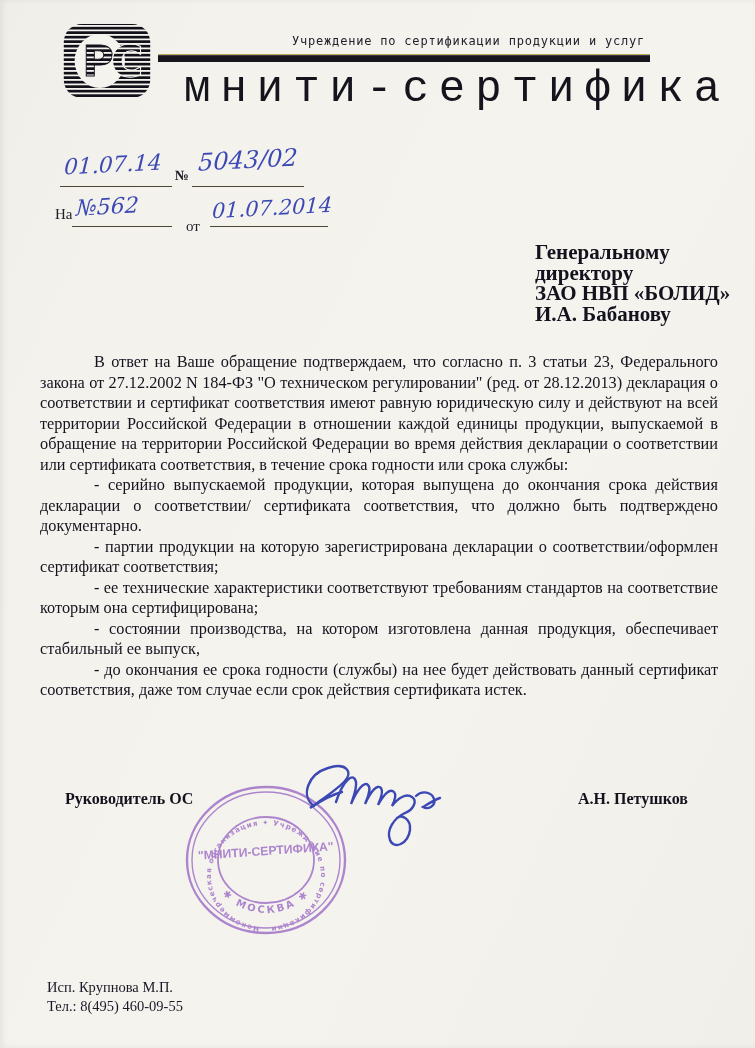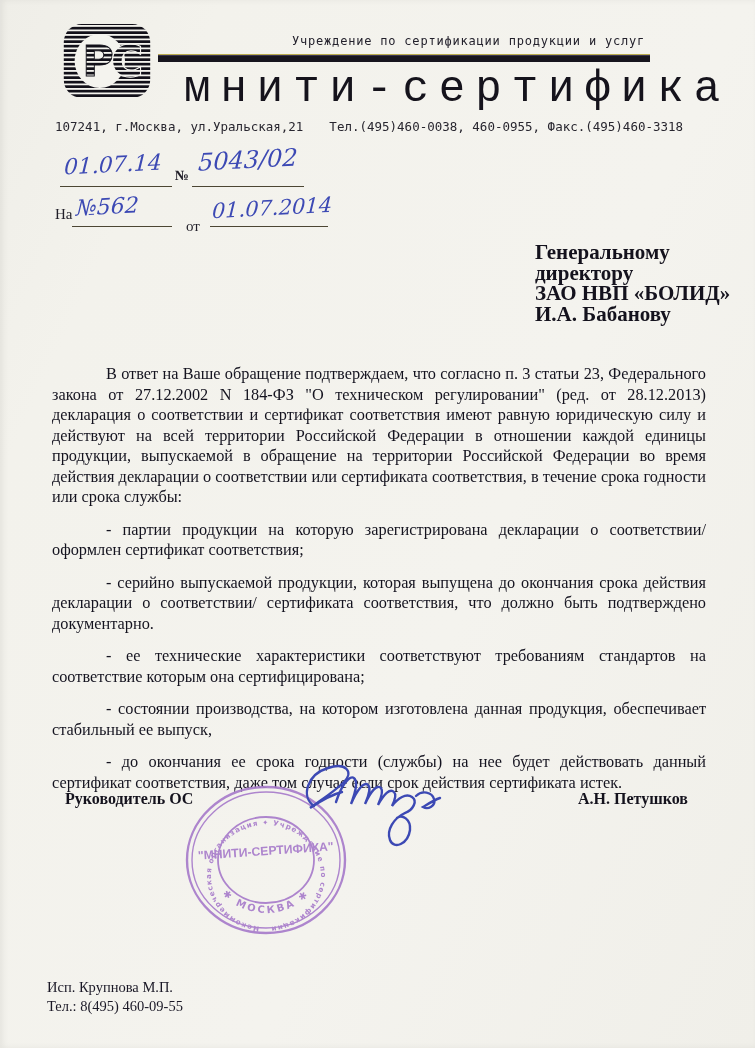--- a/index.html
+++ b/index.html
@@ -63,21 +63,21 @@
   
   .recipient{
     position:absolute;left:535px;top:242px;width:210px;
     font-size:21px;font-weight:bold;line-height:20.5px;color:#14121d;
   }
   
   .body-text{
     position:absolute;left:40px;top:352px;width:678px;
     font-size:16.3px;line-height:20.5px;text-align:justify;color:#14131f;
   }
-  .body-text p{margin:12px;text-indent:54px;}
+  .body-text p{margin:0;text-indent:54px;}
   
   .sig-role{position:absolute;left:65px;top:790px;font-size:16px;font-weight:bold;color:#14121d;}
   .sig-name{position:absolute;left:578px;top:790px;font-size:16px;font-weight:bold;color:#14121d;}
   .stamp{position:absolute;left:182px;top:782px;width:168px;height:156px;opacity:.92;}
   .scribble{position:absolute;left:298px;top:748px;width:160px;height:110px;}
   
   .footer{
     position:absolute;left:47px;top:978px;
     font-size:14.5px;line-height:19px;color:#1a1826;
   }
@@ -96,23 +96,20 @@
     </defs>
     <rect x="2" y="2" width="96" height="82" rx="20" fill="url(#stripes)"></rect>
     <ellipse cx="42" cy="43" rx="28" ry="30" fill="#f4f3ee"></ellipse>
     <text x="40" y="60" font-family="DejaVu Sans, sans-serif" font-size="48" font-weight="bold" text-anchor="middle" fill="url(#stripes)" stroke="#121019" stroke-width="1">Р</text>
     <text x="72" y="60" font-family="DejaVu Sans, sans-serif" font-size="48" font-weight="bold" text-anchor="middle" fill="url(#stripes)" stroke="#f4f3ee" stroke-width="2.5" paint-order="stroke">С</text>
   </svg>
 
   <div class="tagline">Учреждение по сертификации продукции и услуг</div>
   <div class="head-rule"></div>
   <div class="brand-title">мнити-сертифика</div>
-  <div class="address-row">
-    <span>107241, г.Москва, ул.Уральская,21</span><span class="gap"></span><span>Тел.(495)460-0038, 460-0955, Факс.(495)460-3318</span>
-  </div>
 
   <div class="ref">
     <div class="ref-line1">
       <span class="hand ref-date">01.07.14</span>
       <span class="u ref-date-u"></span>
       <span class="ref-nosign">№</span>
       <span class="hand ref-number">5043/02</span>
       <span class="u ref-no-u"></span>
     </div>
     <div class="ref-line2">
@@ -126,22 +123,22 @@
   </div>
 
   <div class="recipient">
     <div>Генеральному директору</div>
     <div>ЗАО НВП «БОЛИД»</div>
     <div>И.А. Бабанову</div>
   </div>
 
   <div class="body-text">
     <p>В ответ на Ваше обращение подтверждаем, что согласно п. 3 статьи 23, Федерального закона от 27.12.2002 N 184-ФЗ "О техническом регулировании" (ред. от 28.12.2013) декларация о соответствии и сертификат соответствия имеют равную юридическую силу и действуют на всей территории Российской Федерации в отношении каждой единицы продукции, выпускаемой в обращение на территории Российской Федерации во время действия декларации о соответствии или сертификата соответствия, в течение срока годности или срока службы:</p>
+    <p>- серийно выпускаемой продукции, которая выпущена до окончания срока действия декларации о соответствии/ сертификата соответствия, что должно быть подтверждено документарно.</p>
     <p>- партии продукции на которую зарегистрирована декларации о соответствии/оформлен сертификат соответствия;</p>
-    <p>- серийно выпускаемой продукции, которая выпущена до окончания срока действия декларации о соответствии/ сертификата соответствия, что должно быть подтверждено документарно.</p>
     <p>- ее технические характеристики соответствуют требованиям стандартов на соответствие которым она сертифицирована;</p>
     <p>- состоянии производства, на котором изготовлена данная продукция, обеспечивает стабильный ее выпуск,</p>
     <p>- до окончания ее срока годности (службы) на нее будет действовать данный сертификат соответствия, даже  том случае если срок действия сертификата истек.</p>
   </div>
 
   <div class="sig-role">Руководитель ОС</div>
   <div class="sig-name">А.Н. Петушков</div>
 
   <svg class="stamp" viewBox="0 0 168 156">
     <defs>

